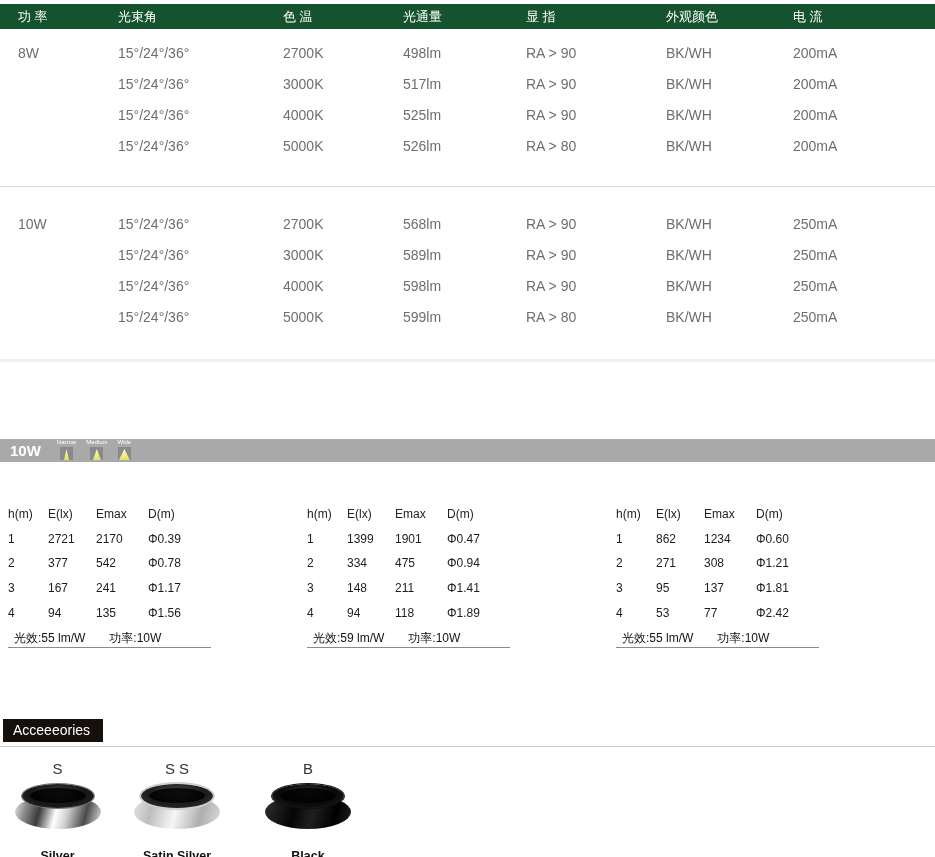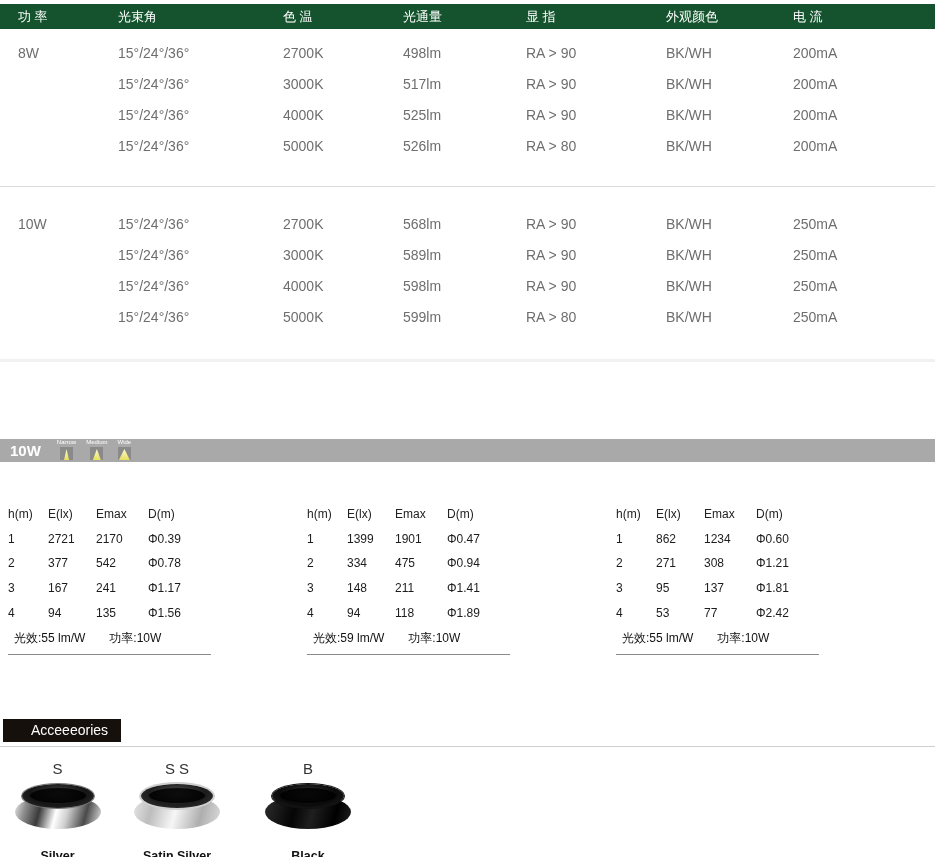--- a/index.html
+++ b/index.html
@@ -46,27 +46,27 @@
   .ptable { position:absolute; top:470px; width:215px; color:#1c1c1c; }
   .pt1 { left:8px; } .pt2 { left:307px; } .pt3 { left:616px; }
   .ptitle { font-size:14px; font-weight:700; margin-left:22px; height:20px; color:#111; }
   .pgrid {
     margin-top:32px; display:grid; grid-template-columns:40px 48px 52px 64px;
     grid-auto-rows:24.6px; align-items:center; font-size:12px;
   }
   .pgrid .hd { color:#222; }
   .pfoot {
     display:flex; gap:24px; font-size:12px; color:#111;
-    padding:5px 0 7px 6px; border-bottom:1px solid #8a8a8a; width:203px; white-space:nowrap;
+    padding:5px 0 0 6px; border-bottom:1px solid #8a8a8a; width:203px; white-space:nowrap;
   }
 
   
   .acc-box {
     position:absolute; left:3px; top:719px; background:#15100c; color:#fff;
-    font-size:14px; padding:3px 13px 4px 28px;
+    font-size:14px; padding:3px 13px 4px 10px;
   }
   .acc-line { position:absolute; top:746px; left:0; width:935px; border-top:1px solid #cfcfcf; }
   .acc-item { position:absolute; top:760px; }
   .ai1 { left:10px; width:95px; } .ai2 { left:118px; width:118px; } .ai3 { left:258px; width:100px; }
   .acc-code { text-align:center; font-size:15px; color:#333; height:22px; }
   .acc-label { text-align:center; font-size:12.5px; color:#111; margin-top:20px; font-weight:600; }
 
   .refl { position:relative; width:86px; height:45px; margin:2px auto 0 auto; }
   .refl .cone { position:absolute; left:0; top:11px; width:86px; height:34px; border-radius:50%; }
   .refl .rim  { position:absolute; left:7px; top:0; width:72px; height:24px; border-radius:50%; }

